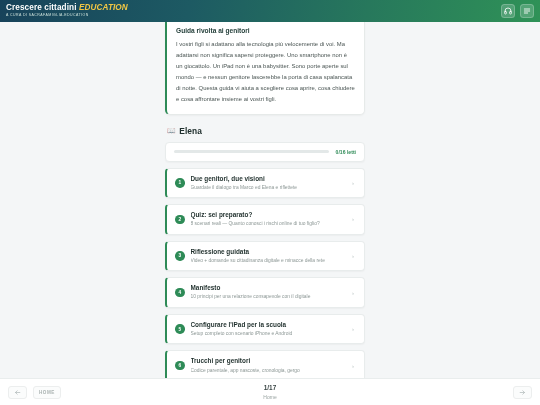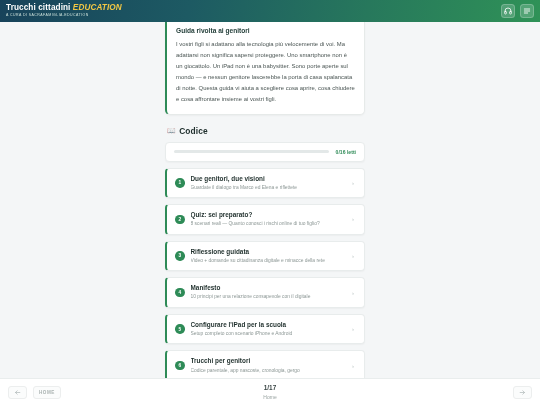--- a/index.html
+++ b/index.html
@@ -211,21 +211,21 @@
     color:#9aa4a2;
     margin-top:1.5px;
   }
   .bb-right { margin-left:auto; }
 </style>
 </head>
 <body>
 
 <div class="app-header">
   <div class="brand">
-    <div class="brand-title"><span>Trucchi cittadini </span><span class="accent">EDUCATION</span></div>
+    <div class="brand-title"><span>Crescere cittadini </span><span class="accent">EDUCATION</span></div>
     <div class="brand-sub">A CURA DI SACRAFAMIGLIA.EDUCATION</div>
   </div>
   <div class="header-actions">
     <div class="hdr-btn">
       <span>
         <svg viewBox="0 0 24 24" fill="none" stroke="#ffffff" stroke-width="2.4" stroke-linecap="round" stroke-linejoin="round">
           <path d="M3 14v-2a9 9 0 0118 0v2"></path>
           <rect x="2" y="13" width="5" height="8" rx="2"></rect>
           <rect x="17" y="13" width="5" height="8" rx="2"></rect>
         </svg>
@@ -246,21 +246,21 @@
 <div class="page">
   <div class="content-col">
 
     <div class="intro-card">
       <div class="intro-title">Guida rivolta ai genitori</div>
       <div class="intro-body">I vostri figli si adattano alla tecnologia più velocemente di voi. Ma adattarsi non significa sapersi proteggere. Uno smartphone non è un giocattolo. Un iPad non è una babysitter. Sono porte aperte sul mondo — e nessun genitore lascerebbe la porta di casa spalancata di notte. Questa guida vi aiuta a scegliere cosa aprire, cosa chiudere e cosa affrontare insieme ai vostri figli.</div>
     </div>
 
     <div class="indice-head">
       <span class="indice-icon">📖</span>
-      <span class="indice-title">Codice</span>
+      <span class="indice-title">Elena</span>
     </div>
 
     <div class="progress-card">
       <div class="progress-track">
         <div class="progress-fill" style="width:0%"></div>
       </div>
       <span class="progress-label">0/16 letti</span>
     </div>
 
     <div class="toc-list" id="toc-list">

